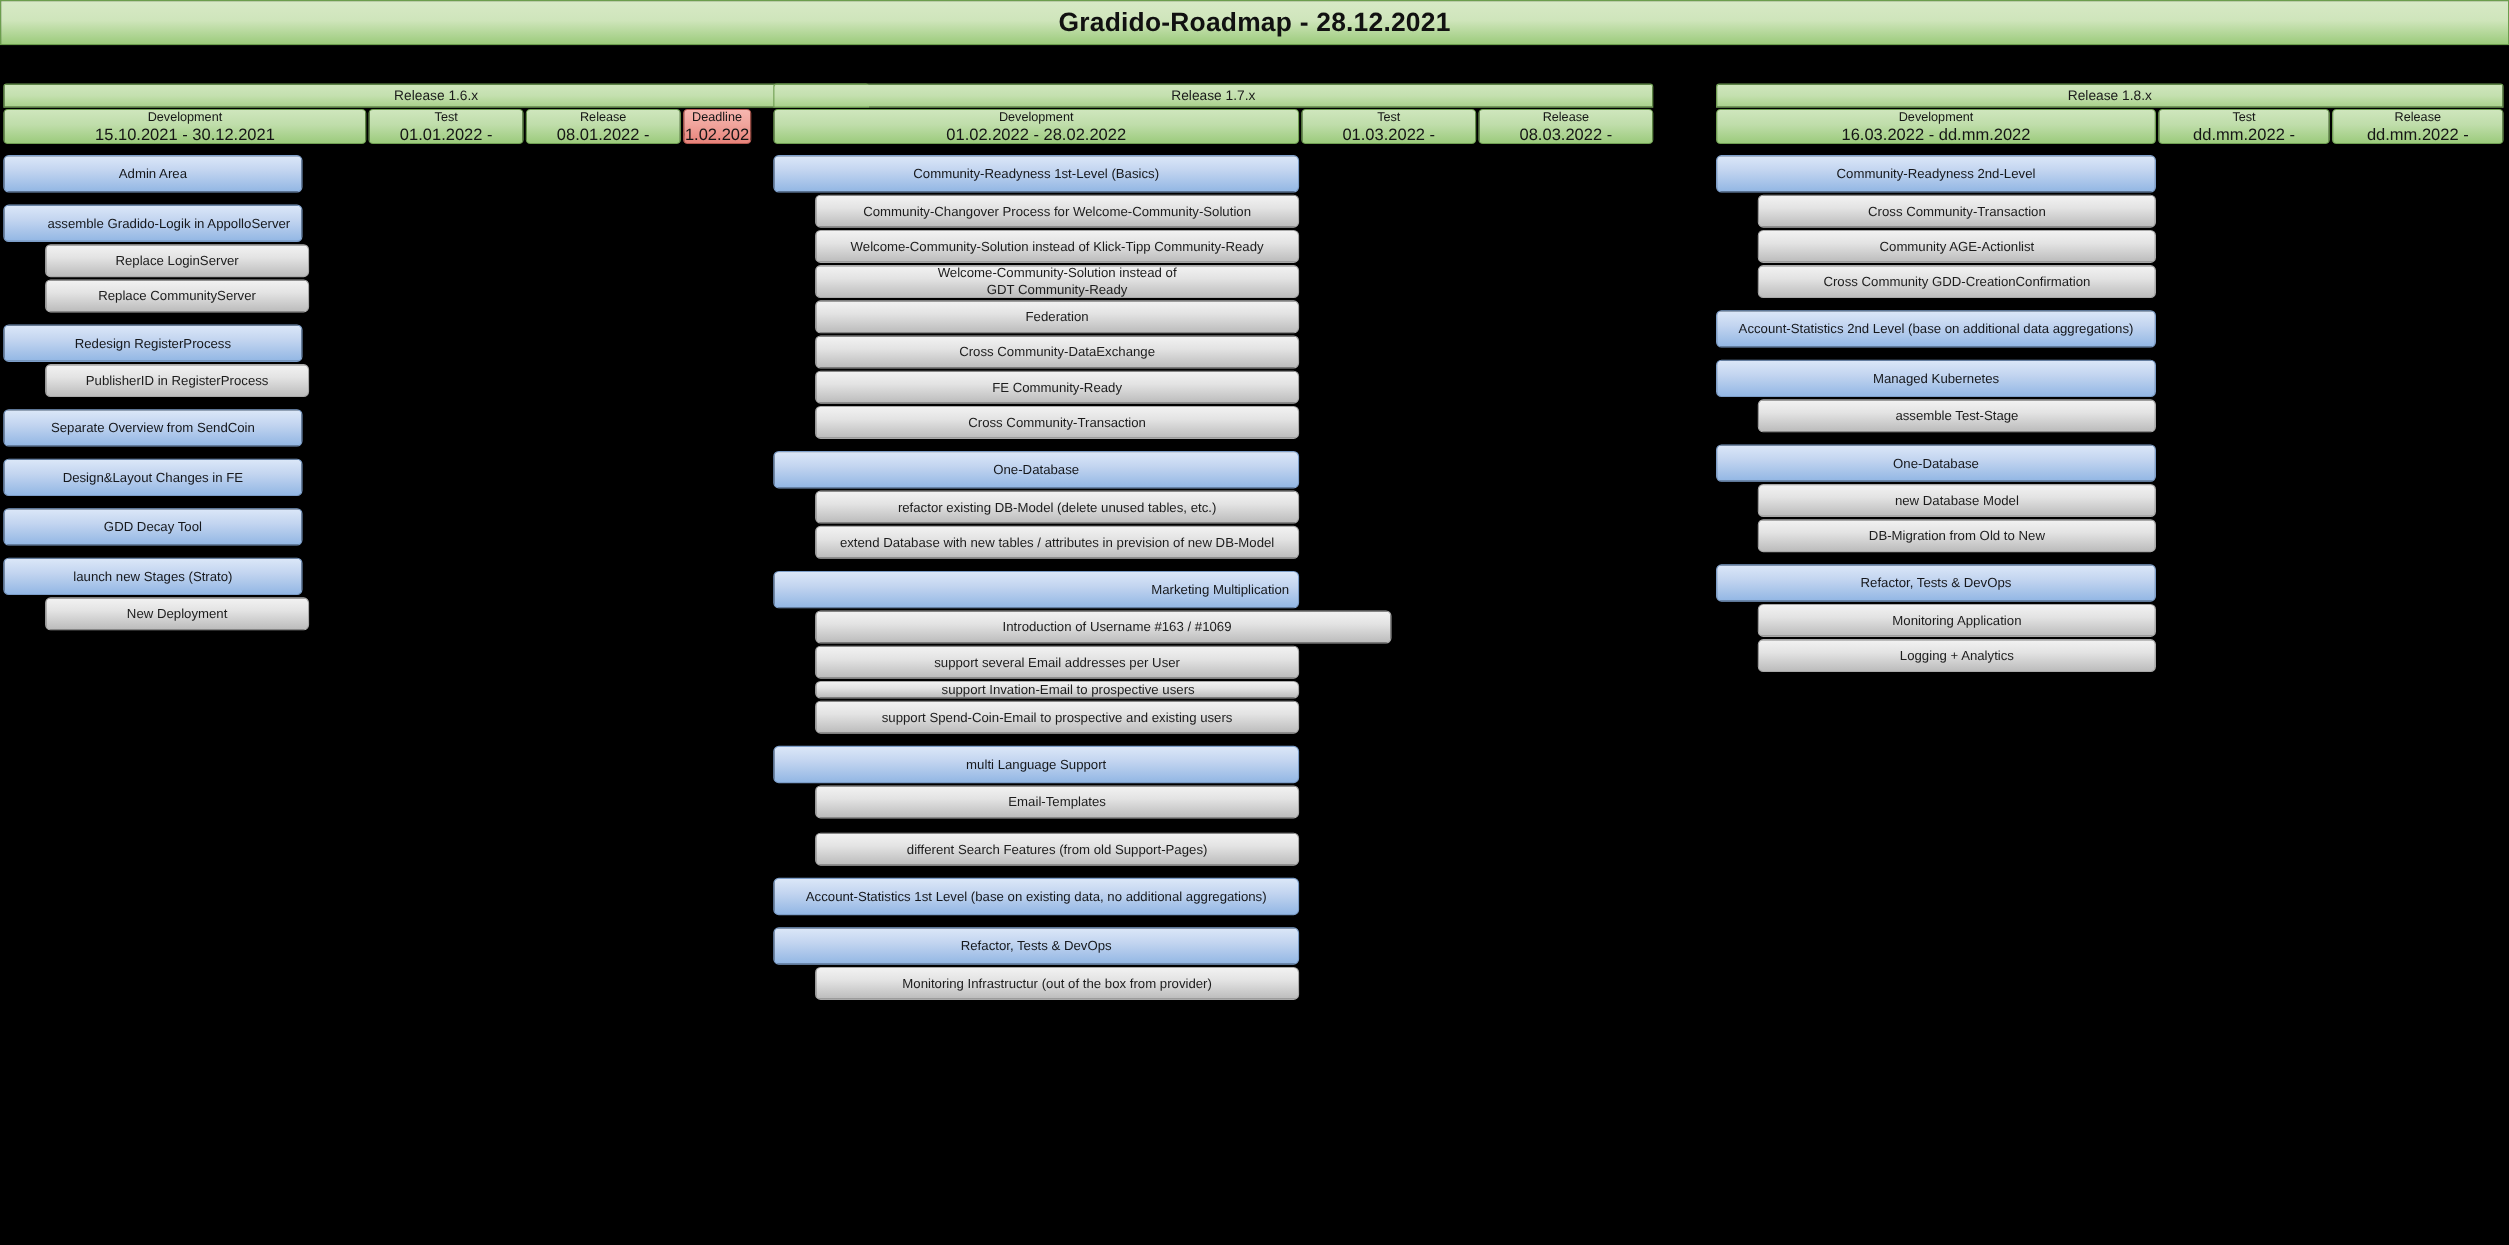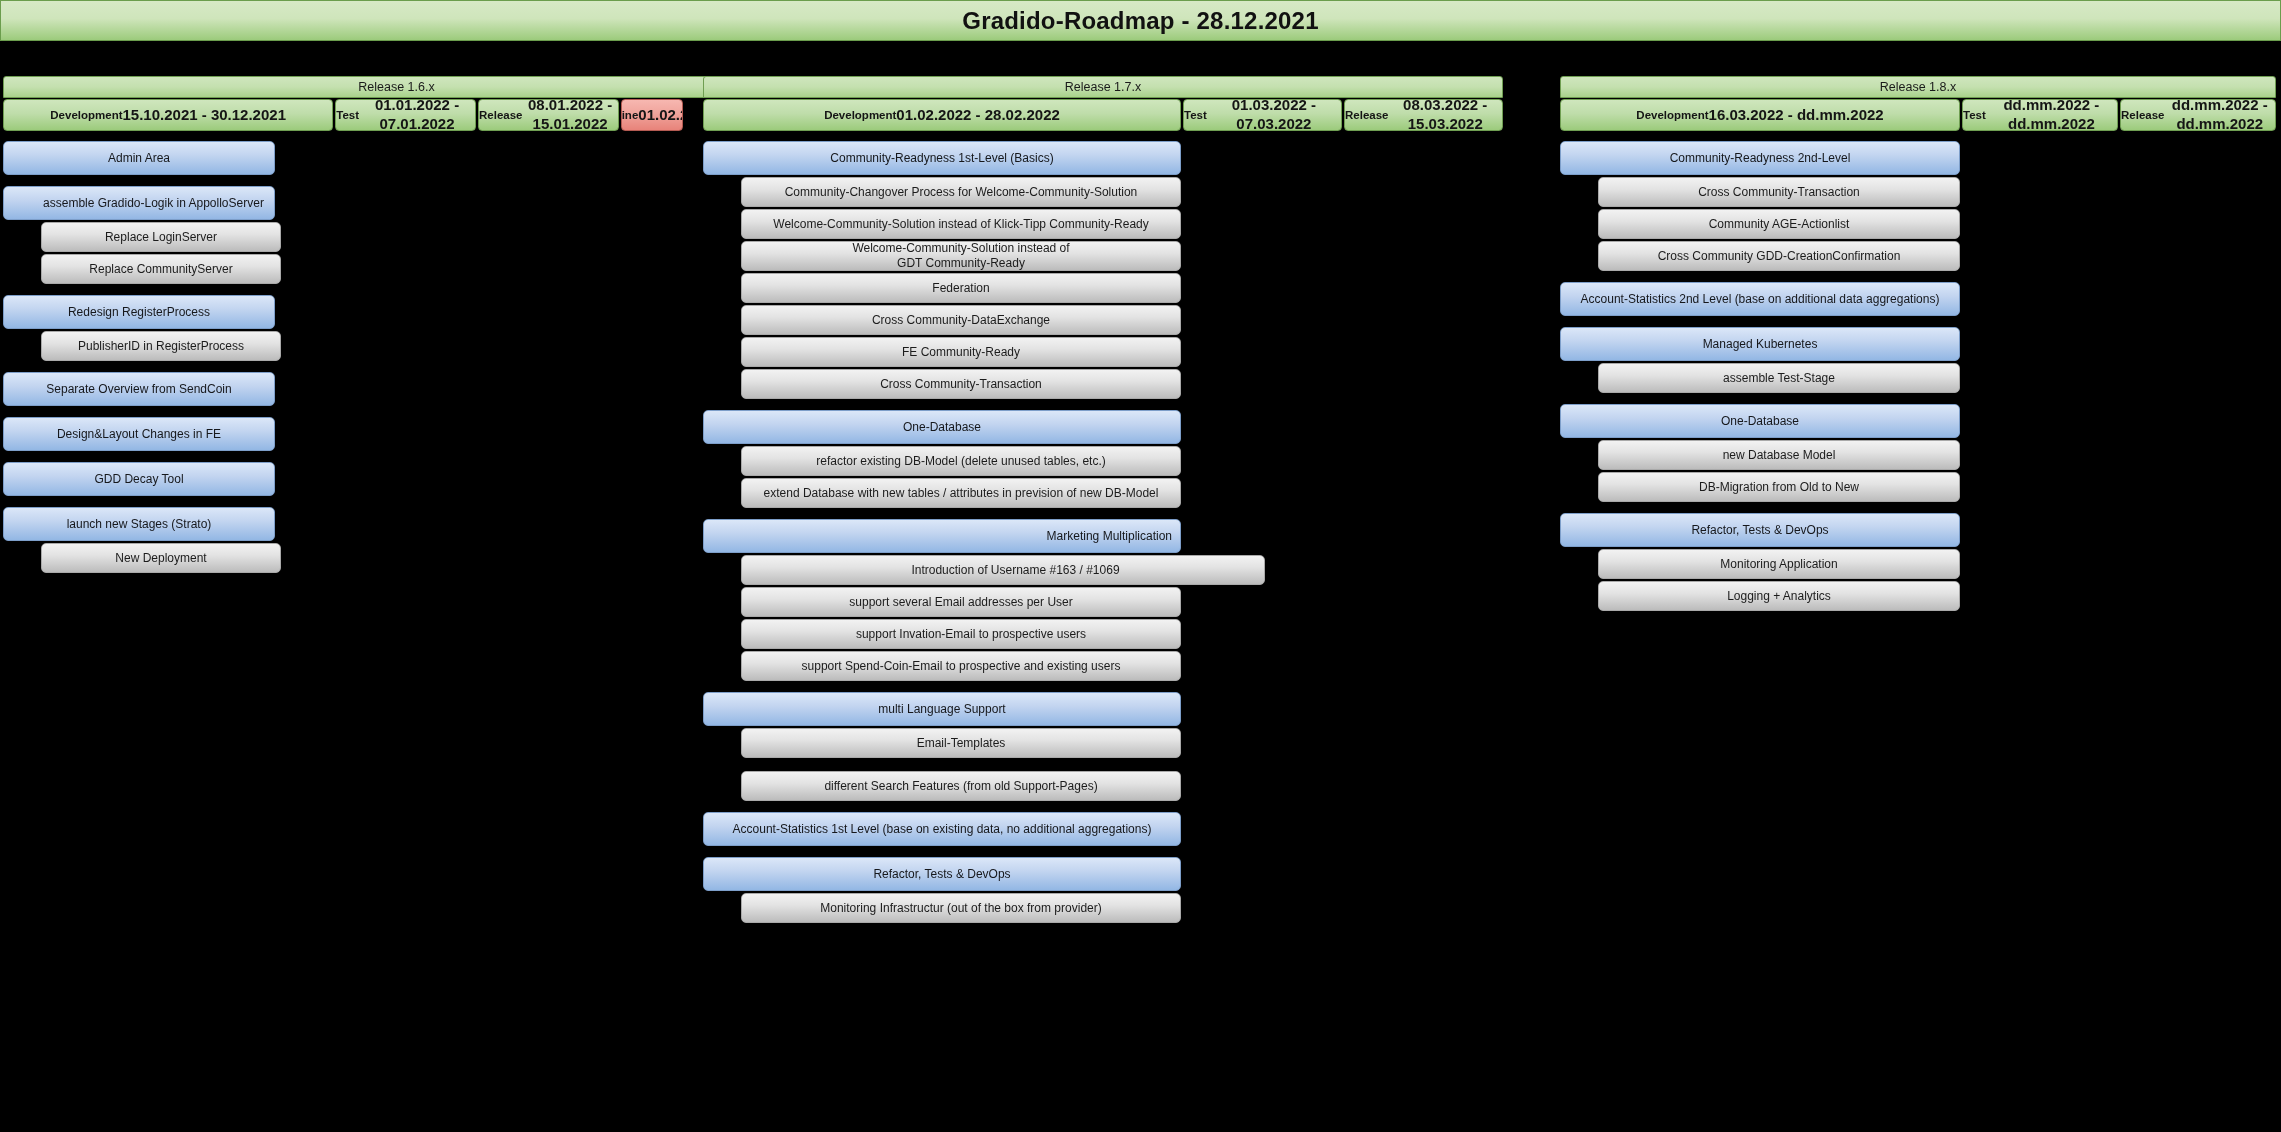--- a/index.html
+++ b/index.html
@@ -38,25 +38,24 @@
     display:flex;align-items:center;justify-content:center;
     font-size:12.5px;color:#1b1b1b;
   }
   .rel-phases{display:flex;gap:2px;margin-top:1px;}
   .phase{
     height:32px;
     background:linear-gradient(to bottom,#cfe6bd 0%,#bfddaa 45%,#9ccb7c 100%);
     border:1px solid #6f9e52;
     border-radius:4px;
     box-sizing:border-box;
-    display:flex;flex-direction:row;align-items:center;justify-content:center;
+    display:flex;flex-direction:column;align-items:center;justify-content:flex-start;
     font-size:11.5px;line-height:1.25;color:#151515;
     text-align:center;
     overflow:hidden;
-    font-weight:bold;
   }
   .phase.deadline{
     background:linear-gradient(to bottom,#f7b7b0 0%,#f0a49c 45%,#e8837a 100%);
     border:1px solid #b35a52;
   }
   .phase .ph-name{font-size:11.5px;}
   .phase .ph-range{font-size:15px;}
 
   
   .tasks{margin-top:10px;}
@@ -224,21 +223,21 @@
       </div>
       <div style="height: 2px;"></div>
       <div class="task lvl2" style="width: 524px; height: 30px; margin-left: 38px; padding-left: 33px;">
         <span class="txt">Introduction of Username #163 / #1069</span>
       </div>
       <div style="height: 2px;"></div>
       <div class="task lvl2" style="width: 440px; height: 30px; margin-left: 38px;">
         <span class="txt">support several Email addresses per User</span>
       </div>
       <div style="height: 2px;"></div>
-      <div class="task lvl2" style="width: 440px; height: 30px; margin-left: 38px; padding-left: 28px;">
+      <div class="task lvl2" style="width: 440px; height: 16px; margin-left: 38px; padding-left: 28px;">
         <span class="txt">support Invation-Email to prospective users</span>
       </div>
       <div style="height: 2px;"></div>
       <div class="task lvl2" style="width: 440px; height: 30px; margin-left: 38px;">
         <span class="txt">support Spend-Coin-Email to prospective and existing users</span>
       </div>
       <div style="height: 11px;"></div>
       <div class="task lvl1" style="width: 478px; height: 34px; margin-left: 0px;">
         <span class="txt">multi Language Support</span>
       </div>

